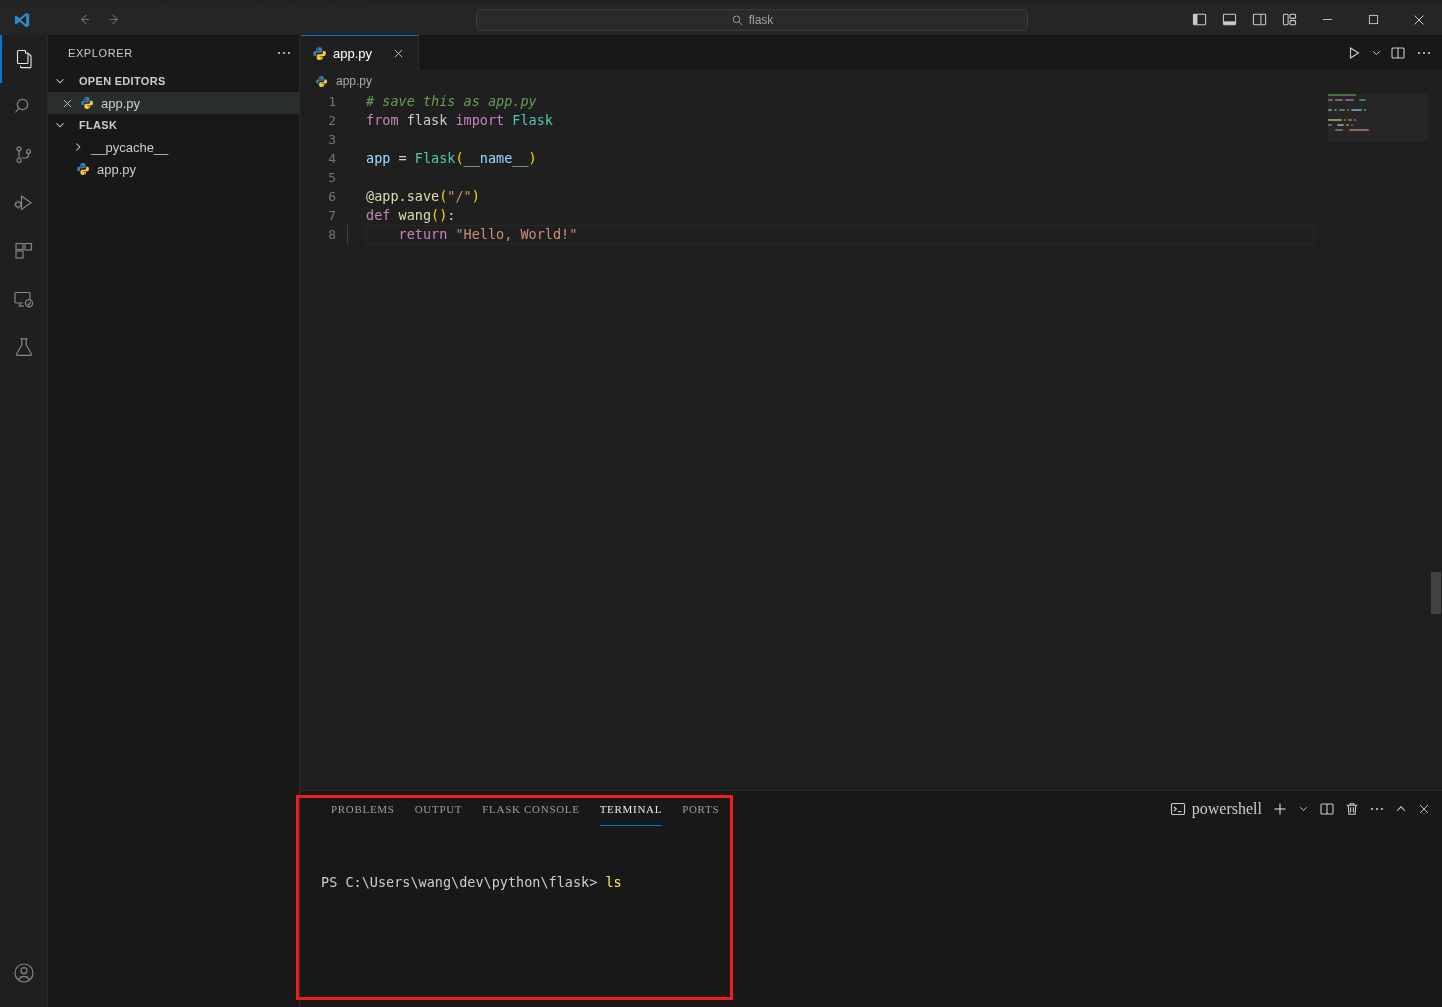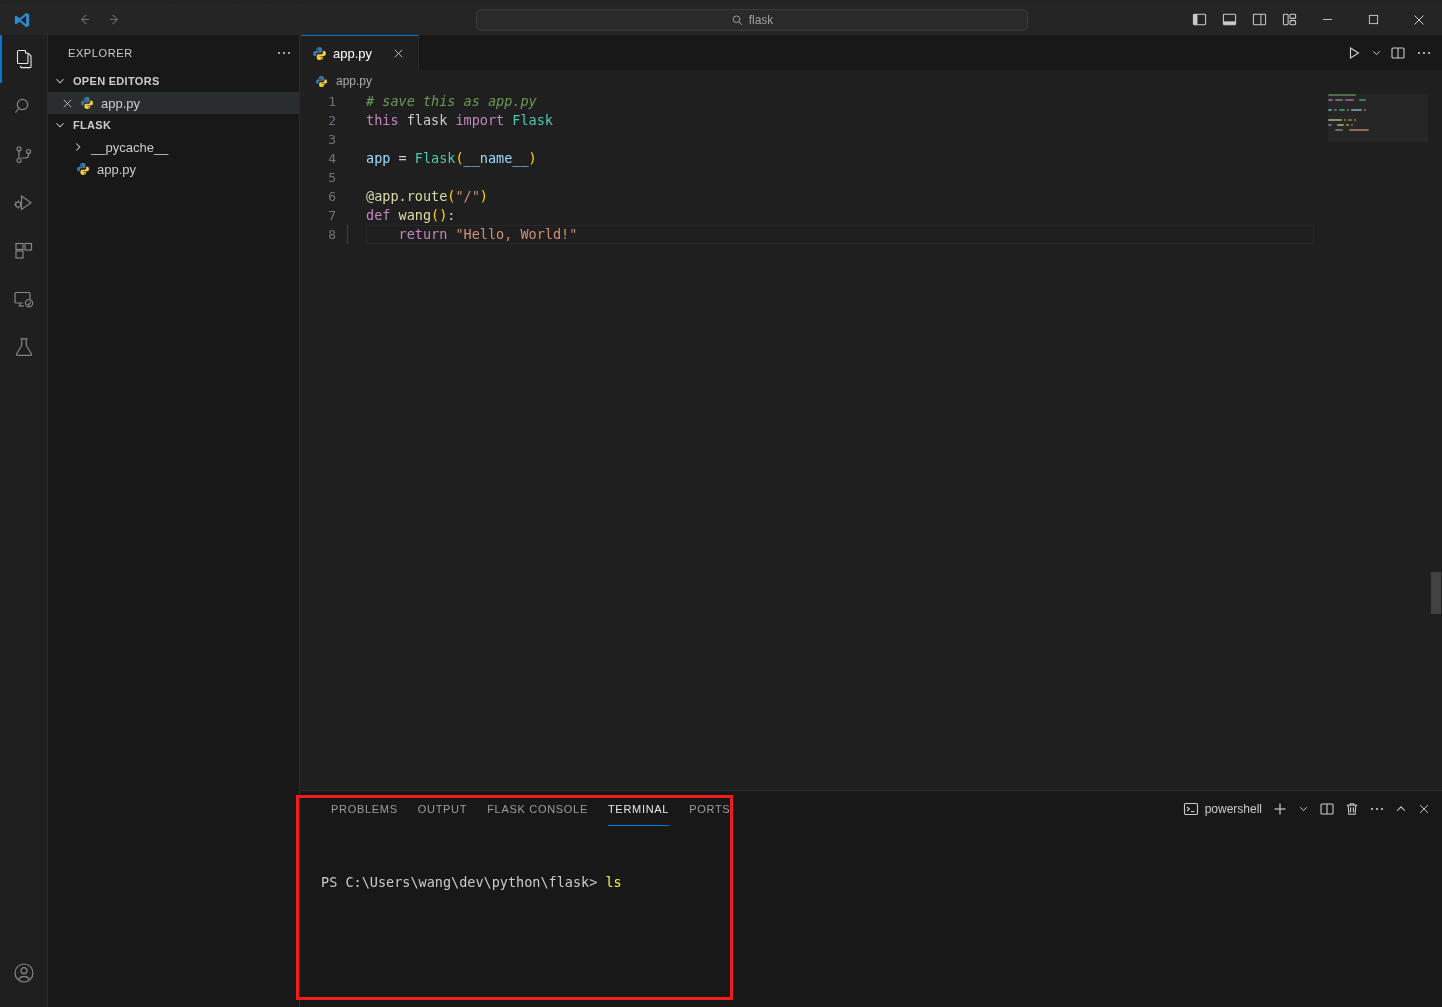--- a/index.html
+++ b/index.html
@@ -68,21 +68,21 @@
     position: absolute; left: 48px; top: 35px; width: 252px; height: 972px;
     background: #181818; border-right: 1px solid #2b2b2b;
   }
   .sb-title {
     height: 35px; display: flex; align-items: center; justify-content: space-between;
     padding: 0 4px 0 20px;
   }
   .sb-title .t { font-size: 11px; color: #cccccc; letter-spacing: .6px; }
   .sb-more { width: 22px; height: 22px; display:flex; align-items:center; justify-content:center; color:#cccccc; }
   .section-head {
-    height: 22px; display: flex; align-items: center; gap: 5px; padding-left: 4px;
+    height: 22px; display: flex; align-items: center; gap: 11px; padding-left: 4px;
     font-size: 11px; font-weight: bold; color: #cccccc; letter-spacing: .3px;
   }
   .chev { width: 16px; height: 16px; display:flex; align-items:center; justify-content:center; color:#cccccc; flex: 0 0 16px;}
   .row {
     height: 22px; display: flex; align-items: center; font-size: 13px; color: #cccccc;
     padding-left: 0; cursor: default;
   }
   .row.selected { background: #2a2d2e; }
   .row .x-btn { width: 22px; display:flex; align-items:center; justify-content:center; color:#cccccc; flex:0 0 22px; }
   .row .pyicon { width: 18px; display:flex; align-items:center; justify-content:center; flex:0 0 18px; }
@@ -138,33 +138,33 @@
   .vscroll {
     position: absolute; right: 0; top: 0; width: 14px; height: 698px; background: transparent;
   }
   .vthumb { position: absolute; right: 1px; top: 480px; width: 10px; height: 42px; background: #424242; }
 
   
   .panel {
     position: absolute; left: 301px; top: 790px; width: 1141px; height: 217px; background: #181818;
     border-top: 1px solid #2b2b2b;
   }
-  .panel-tabs { height: 35px; display: flex; align-items: center; padding-left: 20px; gap: 0; position: relative; }
+  .panel-tabs { height: 35px; display: flex; align-items: center; padding-left: 20px; gap: 0; position: relative; font-family: Liberation Serif, serif; }
   .ptab {
     height: 35px; display: flex; align-items: center; padding: 0 10px;
     font-size: 11px; letter-spacing: .7px; color: #9d9d9d; position: relative;
   }
   .ptab.active { color: #e7e7e7; }
   .ptab.active::after {
     content: ""; position: absolute; left: 10px; right: 10px; bottom: 0; height: 1px; background: #0078d4;
   }
   .panel-actions { position: absolute; right: 8px; top: 0; height: 35px; display: flex; align-items: center; gap: 3px; }
   .pa-btn { height: 24px; display: flex; align-items: center; justify-content: center; color: #cccccc; padding: 0 3px; }
   .pa-term { display: flex; align-items: center; gap: 6px; padding-right: 4px; }
-  .pa-term .tname { font-size: 12px; color: #cccccc; }
+  .pa-term .tname { font-size: 16px; color: #cccccc; }
 
   .term-body {
     position: absolute; top: 35px; left: 0; right: 0; bottom: 0; padding: 8px 0 0 20px;
     font-family: "DejaVu Sans Mono", monospace; font-size: 13.5px; color: #cccccc;
     line-height: 19.5px; white-space: pre; overflow: hidden;
   }
   .t-ps { color: #cccccc; text-align: center; }
   .t-cmd { color: #f5f543; }
 
   
@@ -449,25 +449,25 @@
           <path d="M7.9 1.2c-1.9 0-3.4.6-3.4 2.1v1.6h3.6v.5H3.3S1.2 5.1 1.2 8s1.9 2.6 1.9 2.6h1.3V9.1s-.1-1.9 1.8-1.9h2.9s1.8 0 1.8-1.7V3.3s.2-2.1-3-2.1zM6.1 2.4c.4 0 .6.3.6.6s-.3.6-.6.6-.6-.3-.6-.6.3-.6.6-.6z" fill="#3c78a9"></path>
           <path d="M8.1 14.8c1.9 0 3.4-.6 3.4-2.1v-1.6H7.9v-.5h4.8s2.1.3 2.1-2.6-1.9-2.6-1.9-2.6h-1.3v1.5s.1 1.9-1.8 1.9H6.9s-1.8 0-1.8 1.7v2.2s-.2 2.1 3 2.1zm1.8-1.2c-.4 0-.6-.3-.6-.6s.3-.6.6-.6.6.3.6.6-.3.6-.6.6z" fill="#fbcb39"></path>
         </svg>
       </span>
       <span class="bc-text">app.py</span>
     </div>
 
     <div class="code-wrap">
       <div class="code-lines" id="code-lines">
           <div class="cline"><span class="lnum">1</span><span class="ctext"><span class="tok-comment"># save this as app.py</span></span></div>
-          <div class="cline"><span class="lnum">2</span><span class="ctext"><span class="tok-kw">this</span><span class="tok-plain"> flask </span><span class="tok-kw">import</span><span class="tok-plain"> </span><span class="tok-type">Flask</span></span></div>
+          <div class="cline"><span class="lnum">2</span><span class="ctext"><span class="tok-kw">from</span><span class="tok-plain"> flask </span><span class="tok-kw">import</span><span class="tok-plain"> </span><span class="tok-type">Flask</span></span></div>
           <div class="cline"><span class="lnum">3</span><span class="ctext"></span></div>
           <div class="cline"><span class="lnum">4</span><span class="ctext"><span class="tok-var">app</span><span class="tok-plain"> = </span><span class="tok-type">Flask</span><span class="tok-paren1">(</span><span class="tok-var">__name__</span><span class="tok-paren1">)</span></span></div>
           <div class="cline"><span class="lnum">5</span><span class="ctext"></span></div>
-          <div class="cline"><span class="lnum">6</span><span class="ctext"><span class="tok-fn">@app.route</span><span class="tok-paren1">(</span><span class="tok-str">"/"</span><span class="tok-paren1">)</span></span></div>
+          <div class="cline"><span class="lnum">6</span><span class="ctext"><span class="tok-fn">@app.save</span><span class="tok-paren1">(</span><span class="tok-str">"/"</span><span class="tok-paren1">)</span></span></div>
           <div class="cline"><span class="lnum">7</span><span class="ctext"><span class="tok-kw">def</span><span class="tok-plain"> </span><span class="tok-fn">wang</span><span class="tok-paren1">()</span><span class="tok-plain">:</span></span></div>
           <div class="cline"><span class="lnum">8</span><span class="ctext"><span class="indent-guide"></span><span class="tok-plain">    </span><span class="tok-kw">return</span><span class="tok-plain"> </span><span class="tok-str">"Hello, World!"</span></span></div>
           <div class="cur-line-box" style="top: 133px;"></div>
         </div>
       <div class="minimap" id="minimap">
           <div class="mm-line">
             <div class="mm-seg" style="width: 28.35px; background: rgb(76, 107, 66);"></div>
           </div>
           <div class="mm-line">
             <div class="mm-seg" style="width: 5.4px; background: rgb(125, 90, 123);"></div>

